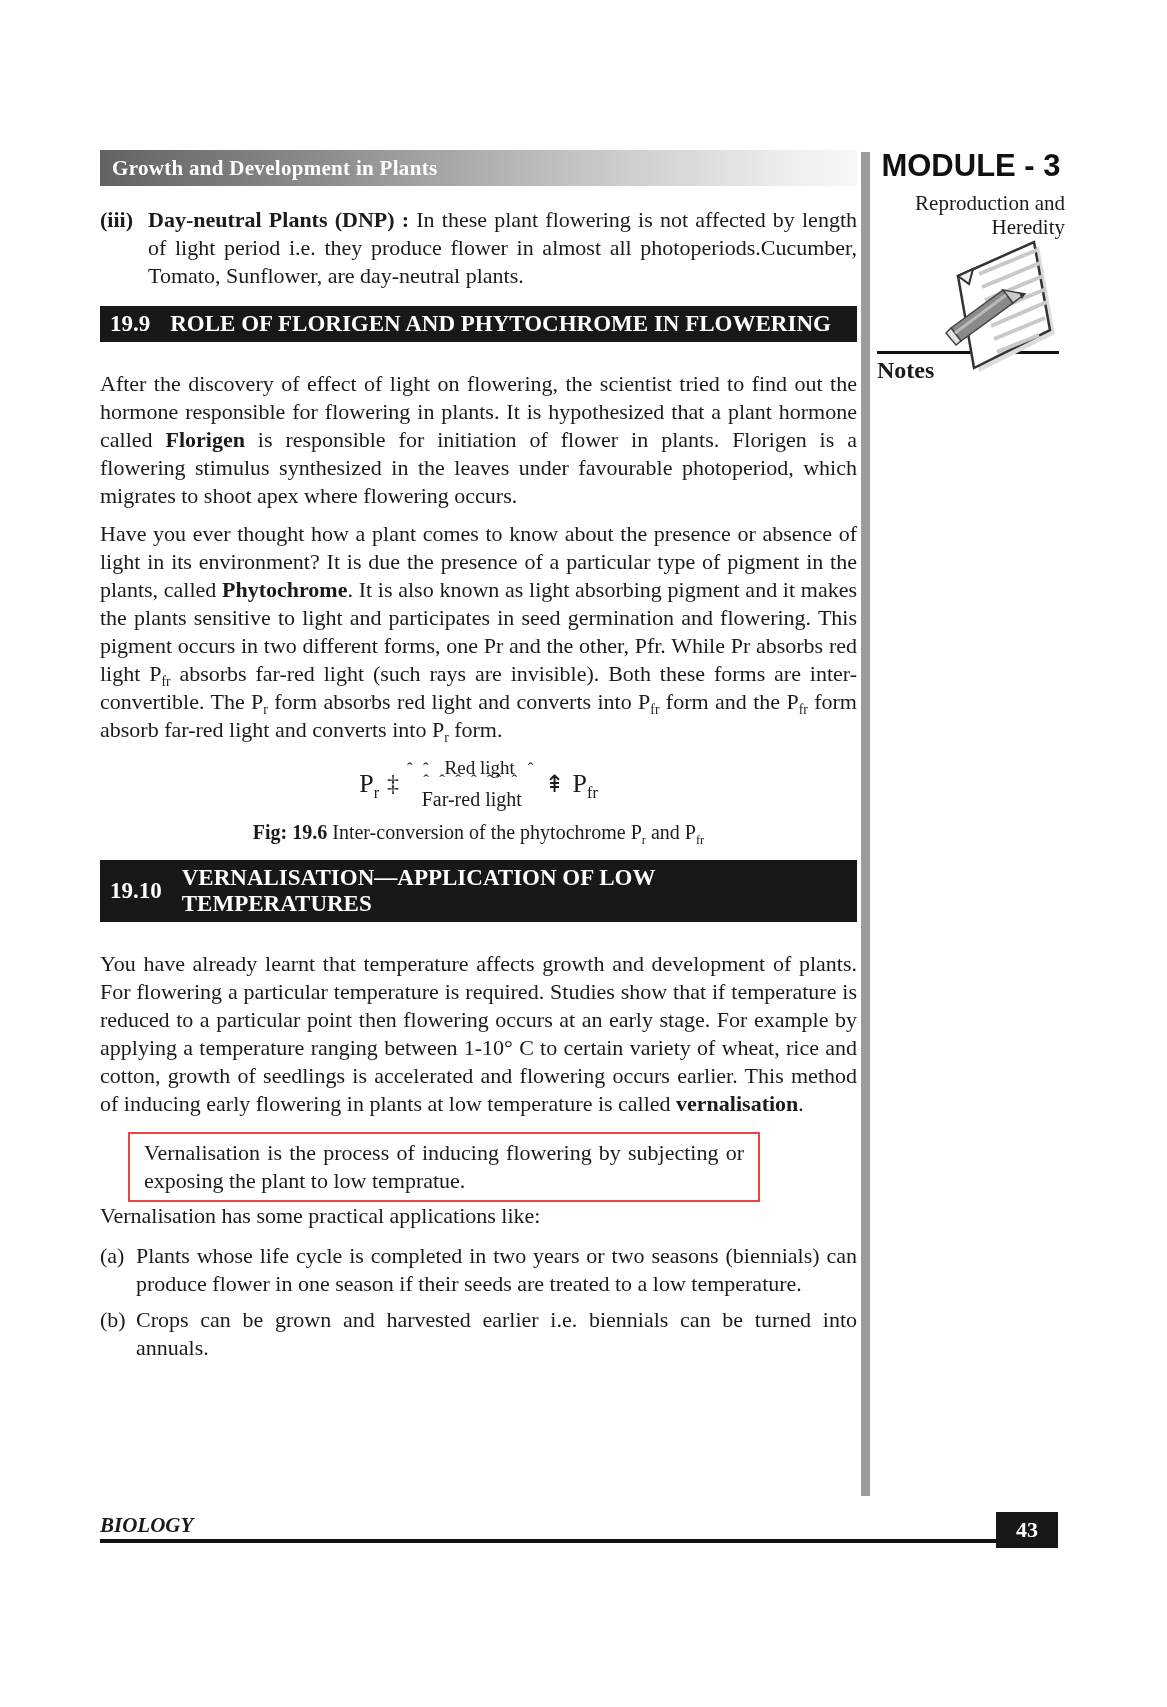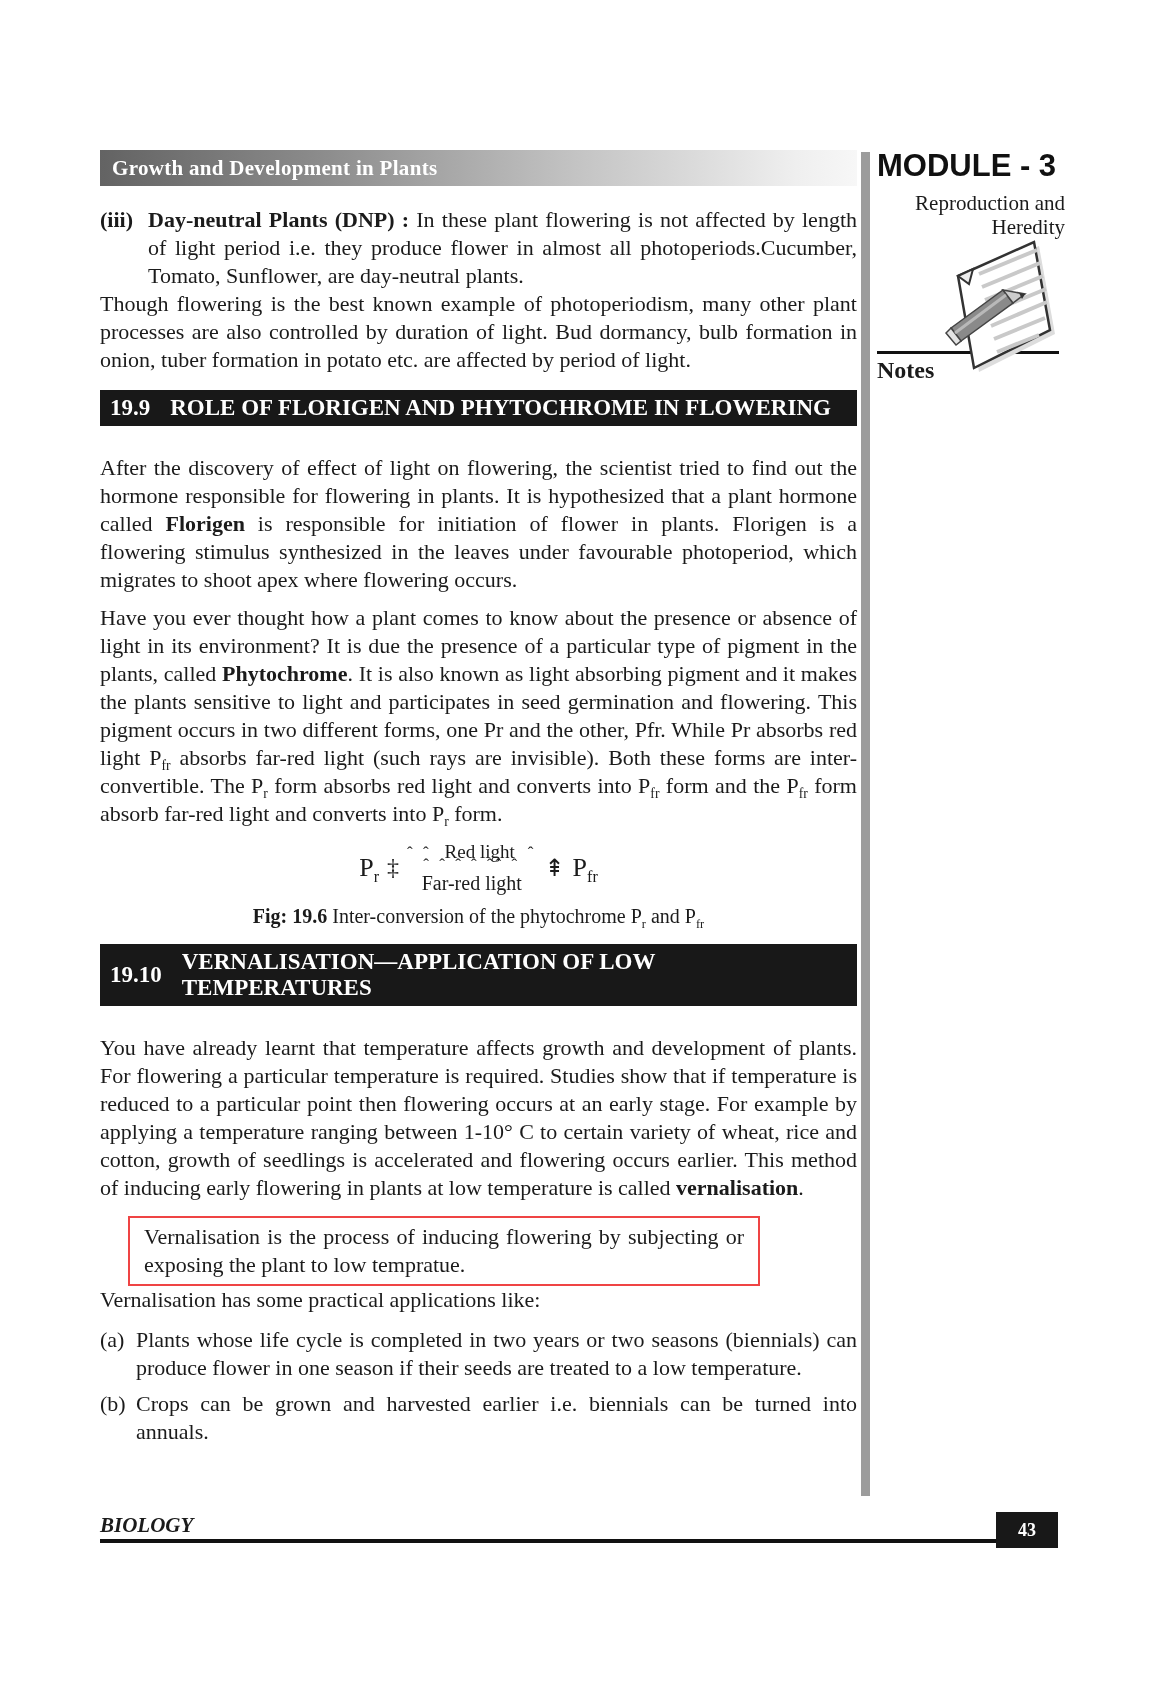--- a/index.html
+++ b/index.html
@@ -31,50 +31,49 @@
   .eq-carets{font-size:17px;letter-spacing:3px;}
   .eq-bottom{font-size:20px;margin-top:0px;}
   .eq-decor{font-size:24px;}
   .caption{text-align:center;font-size:20px;margin-top:12px;}
   
   .def-box{border:2px solid #ef4444;margin-top:14px;margin-left:28px;width:600px;
     padding:5px 14px;box-sizing:content-box;font-size:22px;line-height:28px;text-align:justify;}
   .subhead{font-weight:bold;font-size:22.5px;margin-top:14px;}
   
   .v-divider{position:absolute;left:861px;top:152px;width:9px;height:1344px;background:#9c9c9c;}
-  .module-title{position:absolute;left:877px;top:148px;width:188px;text-align:left;
+  .module-title{position:absolute;left:877px;top:148px;width:188px;text-align:center;
     font-family:"Liberation Sans", sans-serif;font-weight:bold;font-size:31px;color:#111;}
   .module-sub{position:absolute;left:877px;top:191px;width:188px;text-align:right;
     font-size:21px;line-height:24px;}
   .notes-line{position:absolute;left:877px;top:351px;width:182px;height:3px;background:#111;}
   .notes-label{position:absolute;left:877px;top:357px;font-size:24px;font-weight:bold;}
   .notes-svg{position:absolute;left:933px;top:232px;width:130px;height:142px;}
   
   .footer-book{position:absolute;left:100px;top:1513px;font-size:21px;font-weight:bold;font-style:italic;}
   .footer-line{position:absolute;left:100px;top:1539px;width:896px;height:4px;background:#111;}
   .page-num-box{position:absolute;left:996px;top:1512px;width:62px;height:36px;background:#181818;
-    color:#fff;font-weight:bold;font-size:18px;display:flex;align-items:center;justify-content:center;}
+    color:#fff;font-weight:bold;font-size:22px;display:flex;align-items:center;justify-content:center;}
 </style>
 </head>
 <body>
 
 <div class="page">
 
   <div class="main-col">
 
     <div class="chapter-bar">
       <span>Growth and Development in Plants</span>
     </div>
 
     <div class="rich hang">
       <span class="marker b">(iii)</span>
       <span><span class="b">Day-neutral Plants (DNP) : </span><span>In these plant flowering is not affected by length of light period i.e. they produce flower in almost all photoperiods.Cucumber, Tomato, Sunflower, are day-neutral plants.</span></span>
     </div>
 
-    <p class="body mt10">Though flowering is the best known example of photoperiodism, many other plant processes are also controlled by duration of light. Bud dormancy, bulb formation in onion, tuber formation in potato etc. are affected by period of light.</p>
 
     <div class="sec-bar">
       <span class="num">19.9</span>
       <span>ROLE OF FLORIGEN AND PHYTOCHROME IN FLOWERING</span>
     </div>
 
     <div class="rich"><span>After the discovery of effect of light on flowering, the scientist tried to find out the hormone responsible for flowering in plants. It is hypothesized that a plant hormone called </span><span class="b">Florigen</span><span> is responsible for initiation of flower in plants. Florigen is a flowering stimulus synthesized in the leaves under favourable photoperiod, which migrates to shoot apex where flowering occurs.</span></div>
 
     <div class="rich mt10"><span>Have you ever thought how a plant comes to know about the presence or absence of light in its environment? It is due the presence of a particular type of pigment in the plants, called </span><span class="b">Phytochrome</span><span>. It is also known as light absorbing pigment and it makes the plants sensitive to light and participates in seed germination and flowering. This pigment occurs in two different forms, one Pr and the other, Pfr. While Pr absorbs red light P</span><sub>fr</sub><span> absorbs far-red light (such rays are invisible). Both these forms are inter- convertible. The P</span><sub>r</sub><span> form absorbs red light and converts into P</span><sub>fr</sub><span> form and the P</span><sub>fr</sub><span> form absorb far-red light and converts into P</span><sub>r</sub><span> form.</span></div>
 

